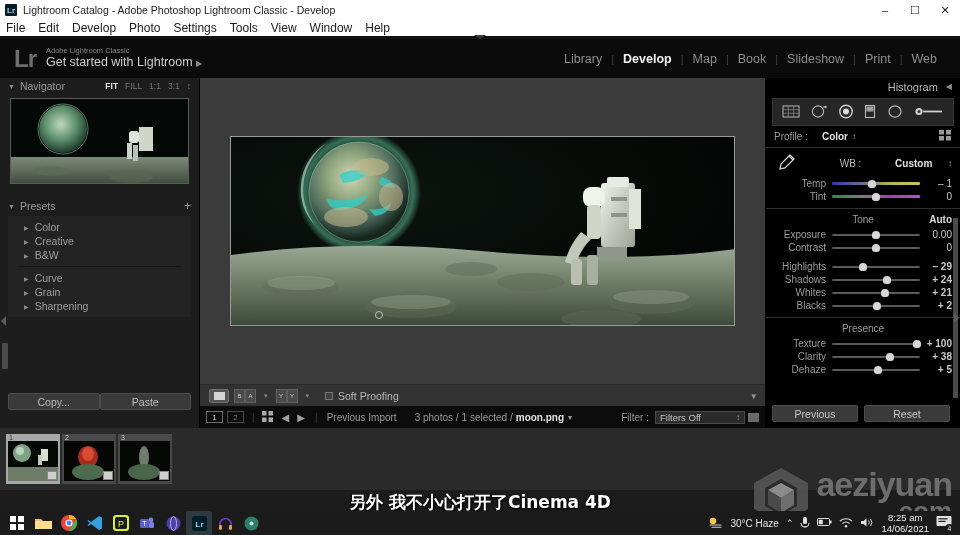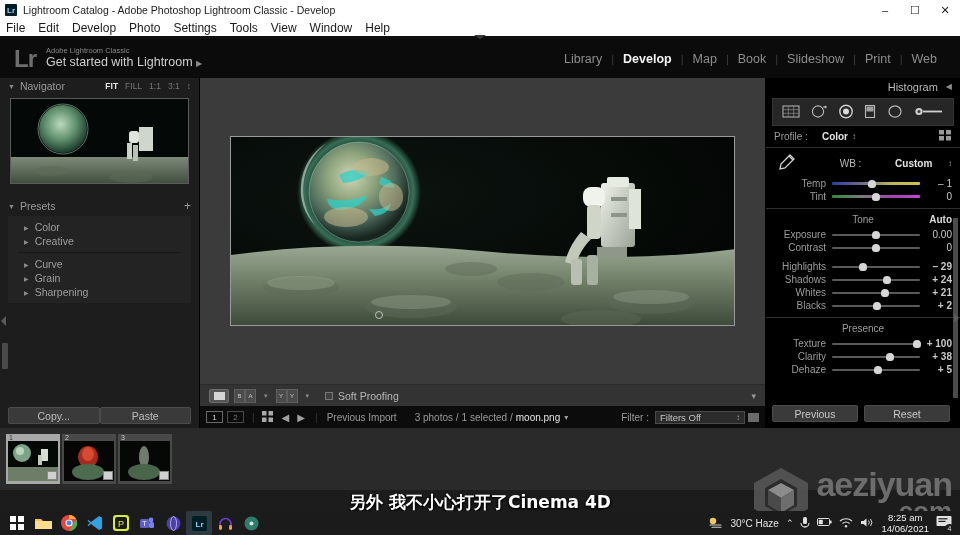--- a/index.html
+++ b/index.html
@@ -56,21 +56,21 @@
   .navmodes{ margin-left:auto; display:flex; gap:7px; font-size:8.5px; color:#777;}
   .navmodes .on{ color:#e4e4e4; font-weight:bold;}
   .navwrap{ padding:4px 10px 8px 10px;}
   .navimg{ height:86px; border:1px solid #5a5a5a; position:relative; overflow:hidden;
            background:#060a08;}
   .presetsbox{ margin-top:6px; }
   .plist{ background:#232323; margin:2px 8px 0 8px; padding:4px 0; }
   .pitem{ display:flex; align-items:center; height:14px; padding-left:16px; color:#9e9e9e; font-size:10.5px;}
   .pitem .tri{ font-size:6px; margin-right:6px; color:#8a8a8a;}
   .pdiv{ height:1px; background:#191919; margin:4px 10px; }
-  .lbtns{ position:absolute; bottom:4px; left:8px; right:8px; display:flex; gap:0;}
+  .lbtns{ position:absolute; bottom:18px; left:8px; right:8px; display:flex; gap:0;}
   .lbtn{ flex:1; height:17px; background:#3a3a3a; border:1px solid #4b4b4b; border-radius:2px;
          color:#bdbdbd; font-size:10.5px; display:flex; align-items:center; justify-content:center;}
   .lgrip{ position:absolute; left:2px; top:265px; width:6px; height:26px; background:#4a4a4a; border-radius:1px;}
   .lcaret{ position:absolute; left:1px; top:238px; width:0;height:0;
       border-top:5px solid transparent;border-bottom:5px solid transparent;border-right:5px solid #5a5a5a;}
   
   .imgstage{ flex:1; display:flex; align-items:center; justify-content:center; background:#3b3b3b;}
   .photo{ width:505px; height:190px; border:1px solid #9a9a9a; position:relative; overflow:hidden;
           background:#050806; }
   .toolbar{ height:22px; background:#333333; display:flex; align-items:center; padding:0 9px; gap:5px;
@@ -245,20 +245,24 @@
           <span style="margin-left:auto;color:#9a9a9a;font-size:12px;">+</span>
         </div>
         <div class="plist">
           <div class="pitem">
             <span class="tri">▶</span>
             <span>Color</span>
             </div>
           <div class="pitem">
             <span class="tri">▶</span>
             <span>Creative</span>
+            </div>
+          <div class="pitem">
+            <span class="tri">▶</span>
+            <span>B&amp;W</span>
             </div>
           <div class="pdiv"></div>
           <div class="pitem">
             <span class="tri">▶</span>
             <span>Curve</span>
             </div>
           <div class="pitem">
             <span class="tri">▶</span>
             <span>Grain</span>
             </div>
@@ -386,21 +390,21 @@
               <rect x="6.5" y="0" width="4.5" height="4.5" fill="#a8a8a8"></rect>
             <rect x="0" y="6.5" width="4.5" height="4.5" fill="#a8a8a8"></rect>
               <rect x="6.5" y="6.5" width="4.5" height="4.5" fill="#a8a8a8"></rect>
           </svg></span>
         <span style="margin-right:8px;color:#a0a0a0;font-size:10px;">◀</span>
         <span style="margin-right:10px;color:#a0a0a0;font-size:10px;">▶</span>
         <span style="color:#3a3a3a;margin-right:9px;">|</span>
         <span style="margin-right:18px;">Previous Import</span>
         <span>3 photos /</span>
         <span style="margin-left:3px;">1 selected /</span>
-        <span style="margin-left:3px;color:#e2e2e2;font-weight:normal;">moon.png</span>
+        <span style="margin-left:3px;color:#e2e2e2;font-weight:bold;">moon.png</span>
         <span style="margin-left:4px;color:#9a9a9a;font-size:8px;">▾</span>
 
         <span style="margin-left:auto;margin-right:6px;">Filter :</span>
         <span style="display:inline-flex;align-items:center;width:90px;height:13px;background:#2b2b2b;border:1px solid #4a4a4a;padding:0 4px;color:#c2c2c2;font-size:9.5px;margin-right:3px;">
           <span>Filters Off</span>
           <span style="margin-left:auto;font-size:8px;color:#9a9a9a;">↕</span>
         </span>
         <span style="width:11px;height:9px;background:#6a6a6a;margin-right:6px;"></span>
       </div>
     </div>

